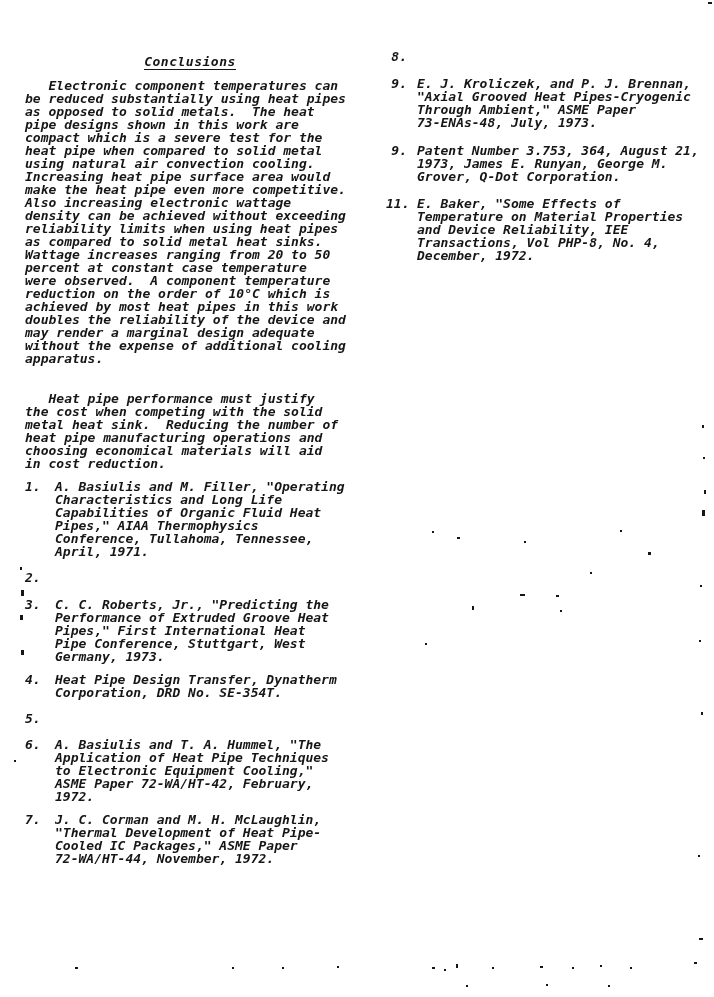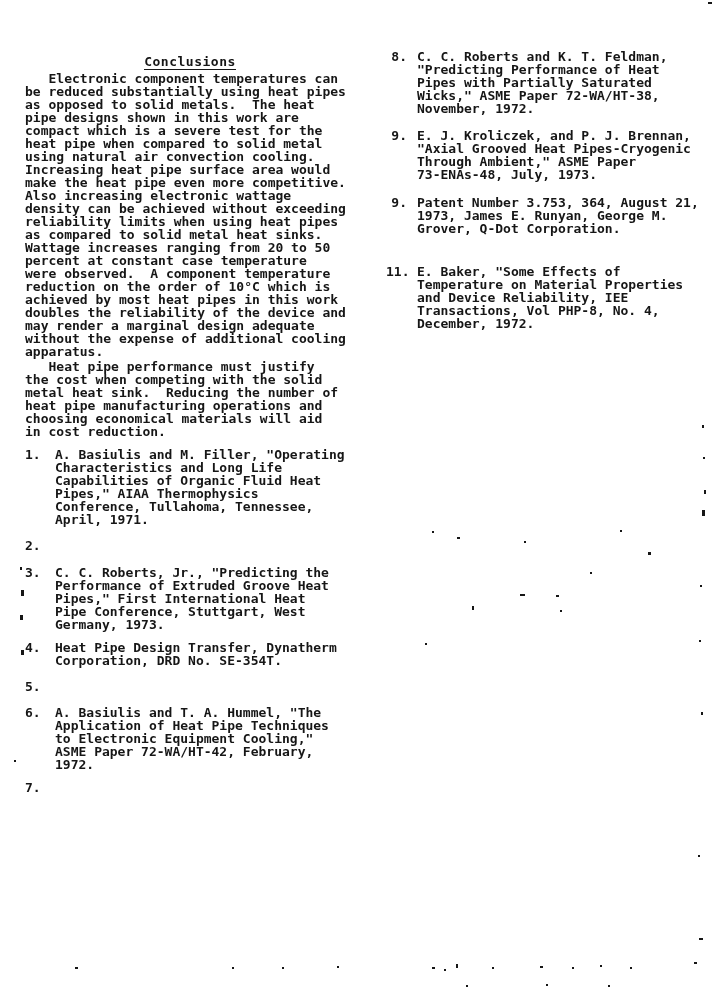--- a/index.html
+++ b/index.html
@@ -16,37 +16,38 @@
     background: var(--paper, #ffffff);
     color: var(--ink, #1a1a1a);
     font-family: "DejaVu Sans Mono", "Liberation Mono", monospace;
     font-weight: bold;
     font-size: 13px;
     line-height: 13px;
     overflow: hidden;
   }
   .col {
     position: absolute;
+    font-style: italic;
   }
   .col-left  { left: 25px;  top: 55px; width: 330px; }
   .col-right { left: 386px; top: 50px; width: 322px; }
   .heading-wrap {
     text-align: center;
   }
   .heading {
     display: inline-block;
     border-bottom: 1.5px solid var(--ink, #1a1a1a);
     padding-bottom: 1px;
     letter-spacing: 0.5px;
   }
   .para {
     white-space: pre;
   }
-  .para-1 { margin-top: 2px; }
-  .para-2 { margin-top: 2px; }
+  .para-1 { margin-top: 9px; }
+  .para-2 { margin-top: 27px; }
   .refs-heading { margin-top: 8px; }
   .ref {
     display: flex;
     align-items: flex-start;
   }
   .ref-num {
     flex-shrink: 0;
     white-space: pre;
   }
   .refs-left .ref-num {
@@ -63,21 +64,21 @@
   .refs-left .ref:nth-child(1) { margin-top: 10px; }
   .refs-left .ref:nth-child(2) { margin-top: 13px; }
   .refs-left .ref:nth-child(3) { margin-top: 14px; }
   .refs-left .ref:nth-child(4) { margin-top: 10px; }
   .refs-left .ref:nth-child(5) { margin-top: 13px; }
   .refs-left .ref:nth-child(6) { margin-top: 13px; }
   .refs-left .ref:nth-child(7) { margin-top: 10px; }
   .refs-right .ref:nth-child(1) { margin-top: 0; }
   .refs-right .ref:nth-child(2) { margin-top: 14px; }
   .refs-right .ref:nth-child(3) { margin-top: 15px; }
-  .refs-right .ref:nth-child(4) { margin-top: 30px; }
+  .refs-right .ref:nth-child(4) { margin-top: 14px; }
   .dot {
     position: absolute;
     background: var(--ink, #1a1a1a);
     display: block;
   }
 </style>
 </head>
 <body>
 
 <div class="page">
@@ -152,34 +153,33 @@
       <div class="ref">
         <span class="ref-num">6.</span>
         <span class="ref-text">A. Basiulis and T. A. Hummel, "The
 Application of Heat Pipe Techniques
 to Electronic Equipment Cooling,"
 ASME Paper 72-WA/HT-42, February,
 1972.</span>
       </div>
       <div class="ref">
         <span class="ref-num">7.</span>
+        <span class="ref-text">J. C. Corman and M. H. McLaughlin,
+"Thermal Development of Heat Pipe-
+Cooled IC Packages," ASME Paper
+72-WA/HT-44, November, 1972.</span>
       </div>
     </div>
   </div>
 
   
   <div class="col col-right">
     <div class="refs-right">
       <div class="ref">
         <span class="ref-num">8.</span>
-        <span class="ref-text">C. C. Roberts and K. T. Feldman,
-"Predicting Performance of Heat
-Pipes with Partially Saturated
-Wicks," ASME Paper 72-WA/HT-38,
-November, 1972.</span>
       </div>
       <div class="ref">
         <span class="ref-num">9.</span>
         <span class="ref-text">E. J. Kroliczek, and P. J. Brennan,
 "Axial Grooved Heat Pipes-Cryogenic
 Through Ambient," ASME Paper
 73-ENAs-48, July, 1973.</span>
       </div>
       <div class="ref">
         <span class="ref-num">9.</span>

